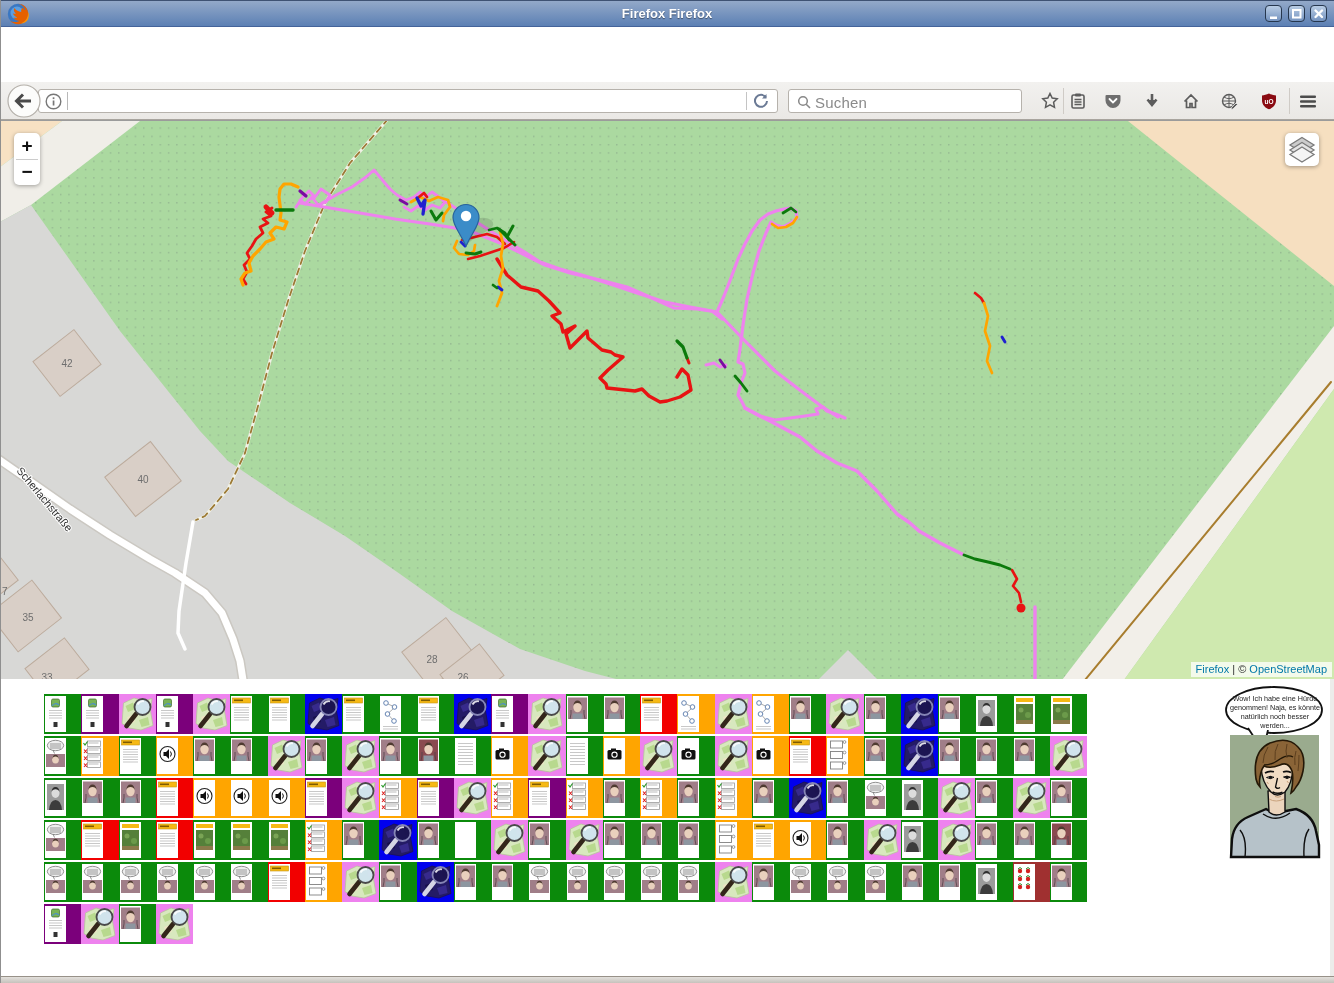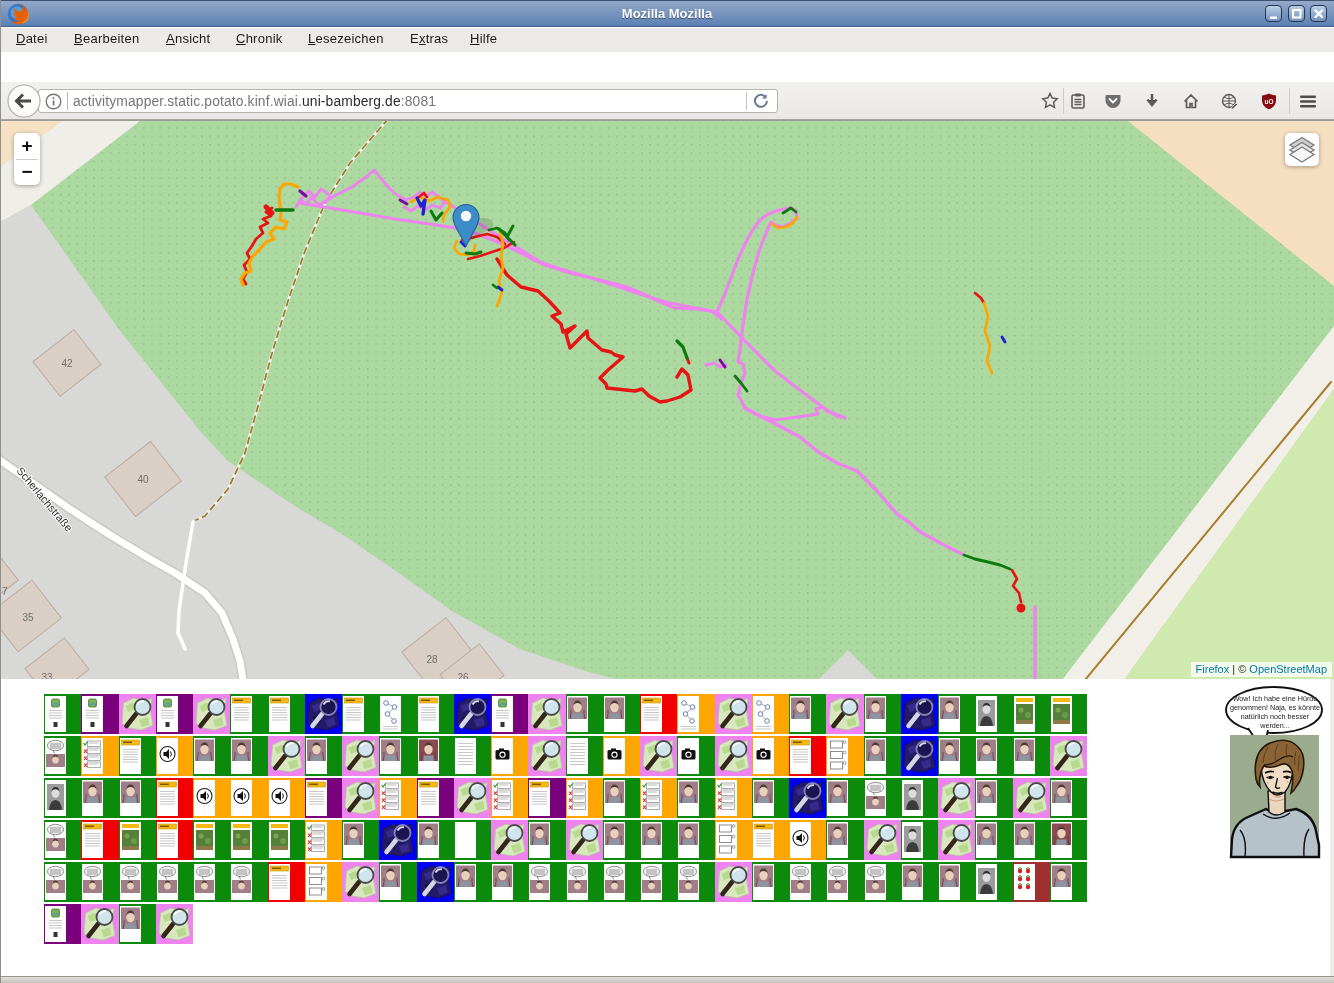--- a/index.html
+++ b/index.html
@@ -33,58 +33,55 @@
 </style></head>
 <body>
 <div id="win">
 <div id="titlebar">
       <div style="position:absolute;left:7px;top:2px"><svg width="22" height="22" viewBox="0 0 22 22" style="" xmlns="http://www.w3.org/2000/svg">
           <circle cx="11" cy="11" r="10.2" fill="#3a77c2"></circle>
           <circle cx="10" cy="10" r="6.5" fill="#5b9ee0"></circle>
           <path d="M11 0.8 C17 0.8 21.2 5.6 21.2 11 C21.2 17.2 16.4 21.2 11 21.2 C8 21.2 5.2 20 3.2 17.8 C6 19.4 10 19.6 12.8 17.8 C9.4 18 7.4 16.6 6.6 14.6 C8 15 9.2 14.8 10.2 14.2 C8.2 13.6 6.4 12.4 6 10.2 C7 10.7 8 10.9 9 10.6 C7.2 9.2 6.2 7.4 7.4 5 C9.2 7.6 11.6 8.6 14.2 9 C13.8 7 14.6 5.4 16.2 4.4 C16.6 5.8 17.4 6.6 18.6 7.2 C17.6 4 14.8 1.4 11 0.8 Z" fill="#e66000"></path>
           <path d="M21 9 C21.4 14 19 18.6 14 20.4 C19 20.4 21.8 16.6 21.8 12.4 C21.8 11.2 21.6 10 21 9 Z" fill="#ff9500"></path>
         </svg></div>
-      <div id="wtitle">Mozilla Mozilla</div>
+      <div id="wtitle">Firefox Firefox</div>
       <div class="wbtn" style="left:1265.0px"><svg width="15.5" height="15.5" viewBox="0 0 15.5 15.5" style="" xmlns="http://www.w3.org/2000/svg">
           <rect x="4" y="10.5" width="7" height="2.5" fill="#fff"></rect>
         </svg></div>
       <div class="wbtn" style="left:1287.5px"><svg width="15.5" height="15.5" viewBox="0 0 15.5 15.5" style="" xmlns="http://www.w3.org/2000/svg">
           <rect x="4" y="4" width="7.5" height="7.5" fill="none" stroke="#fff" stroke-width="2"></rect>
         </svg></div>
       <div class="wbtn" style="left:1310.0px"><svg width="15.5" height="15.5" viewBox="0 0 15.5 15.5" style="" xmlns="http://www.w3.org/2000/svg">
           <path d="M4.5 4.5 l6.5 6.5 M11 4.5 l-6.5 6.5" stroke="#fff" stroke-width="2.4" stroke-linecap="round"></path>
         </svg></div>
-    </div>
-    <div id="menubar">
-      <span class="mi" style="left:16px"><u>D</u>atei</span>
-      <span class="mi" style="left:74px"><u>B</u>earbeiten</span>
-      <span class="mi" style="left:166px"><u>A</u>nsicht</span>
-      <span class="mi" style="left:236px"><u>C</u>hronik</span>
-      <span class="mi" style="left:308px"><u>L</u>esezeichen</span>
-      <span class="mi" style="left:410px">E<u>x</u>tras</span>
-      <span class="mi" style="left:470px"><u>H</u>ilfe</span>
     </div>
     <div id="navbar">
       <div id="urlfield"></div>
       <div id="backbtn"><svg width="34" height="34" viewBox="0 0 34 34" style="" xmlns="http://www.w3.org/2000/svg">
           <circle cx="17" cy="17" r="16" fill="#fcfcfb" stroke="#b4b0aa" stroke-width="1.2"></circle>
           <path d="M24 17 H11 M16 10.5 L9.5 17 l6.5 6.5" stroke="#4a4a4a" stroke-width="3" fill="none"></path>
         </svg></div>
       <div style="position:absolute;left:45px;top:11px"><svg width="17" height="17" viewBox="0 0 17 17" style="" xmlns="http://www.w3.org/2000/svg">
           <circle cx="8.5" cy="8.5" r="7.3" fill="none" stroke="#777" stroke-width="1.4"></circle>
           <rect x="7.7" y="7.5" width="1.7" height="5" fill="#777"></rect>
           <rect x="7.7" y="4.3" width="1.7" height="1.8" fill="#777"></rect>
         </svg></div>
       <div style="position:absolute;left:67px;top:10px;width:1px;height:18px;background:#b9b9b9"></div>
-      <div id="urltext"><span class="g">activitymapper.static.potato.kinf.wiai.</span><span class="d">uni-bamberg.de</span><span class="g">:8081</span></div>
       <div style="position:absolute;left:746px;top:10px;width:1px;height:18px;background:#c4c4c4"></div>
       <div style="position:absolute;left:752px;top:10px"><svg width="18" height="18" viewBox="0 0 18 18" style="" xmlns="http://www.w3.org/2000/svg">
           <path d="M14 5.5 A6 6 0 1 0 15 9" fill="none" stroke="#6b7a95" stroke-width="2"></path>
           <path d="M14.5 2 v4.5 h-4.5 z" fill="#6b7a95"></path>
         </svg></div>
+      <div id="searchfield">
+        <svg width="14" height="14" viewBox="0 0 14 14" style="position:absolute;left:8px;top:5px" xmlns="http://www.w3.org/2000/svg">
+          <circle cx="6" cy="6" r="4.3" fill="none" stroke="#888" stroke-width="1.5"></circle>
+          <path d="M9.2 9.2 L13 13" stroke="#888" stroke-width="1.6"></path>
+        </svg>
+        <span>Suchen</span>
+      </div>
       <div style="position:absolute;left:1041px;top:10px"><svg width="18" height="18" viewBox="0 0 18 18" style="" xmlns="http://www.w3.org/2000/svg">
           <path d="M9 1.5 l2.2 4.6 5 .7 -3.6 3.5 .9 5 -4.5 -2.4 -4.5 2.4 .9 -5 -3.6 -3.5 5 -.7 z" fill="none" stroke="#5c5c5c" stroke-width="1.5"></path>
         </svg></div>
       <div style="position:absolute;left:1063px;top:6px;width:1px;height:26px;background:#cfcbc6"></div>
       <div style="position:absolute;left:1069px;top:10px"><svg width="18" height="18" viewBox="0 0 18 18" style="" xmlns="http://www.w3.org/2000/svg">
           <rect x="3" y="3" width="12" height="13" rx="1.5" fill="none" stroke="#5c5c5c" stroke-width="1.6"></rect>
           <rect x="6" y="1.5" width="6" height="3" rx="1" fill="#5c5c5c"></rect>
           <path d="M5.5 7.5 h7 M5.5 10 h7 M5.5 12.5 h7" stroke="#5c5c5c" stroke-width="1.3"></path>
         </svg></div>
       <div style="position:absolute;left:1104px;top:10px"><svg width="18" height="18" viewBox="0 0 18 18" style="" xmlns="http://www.w3.org/2000/svg">

